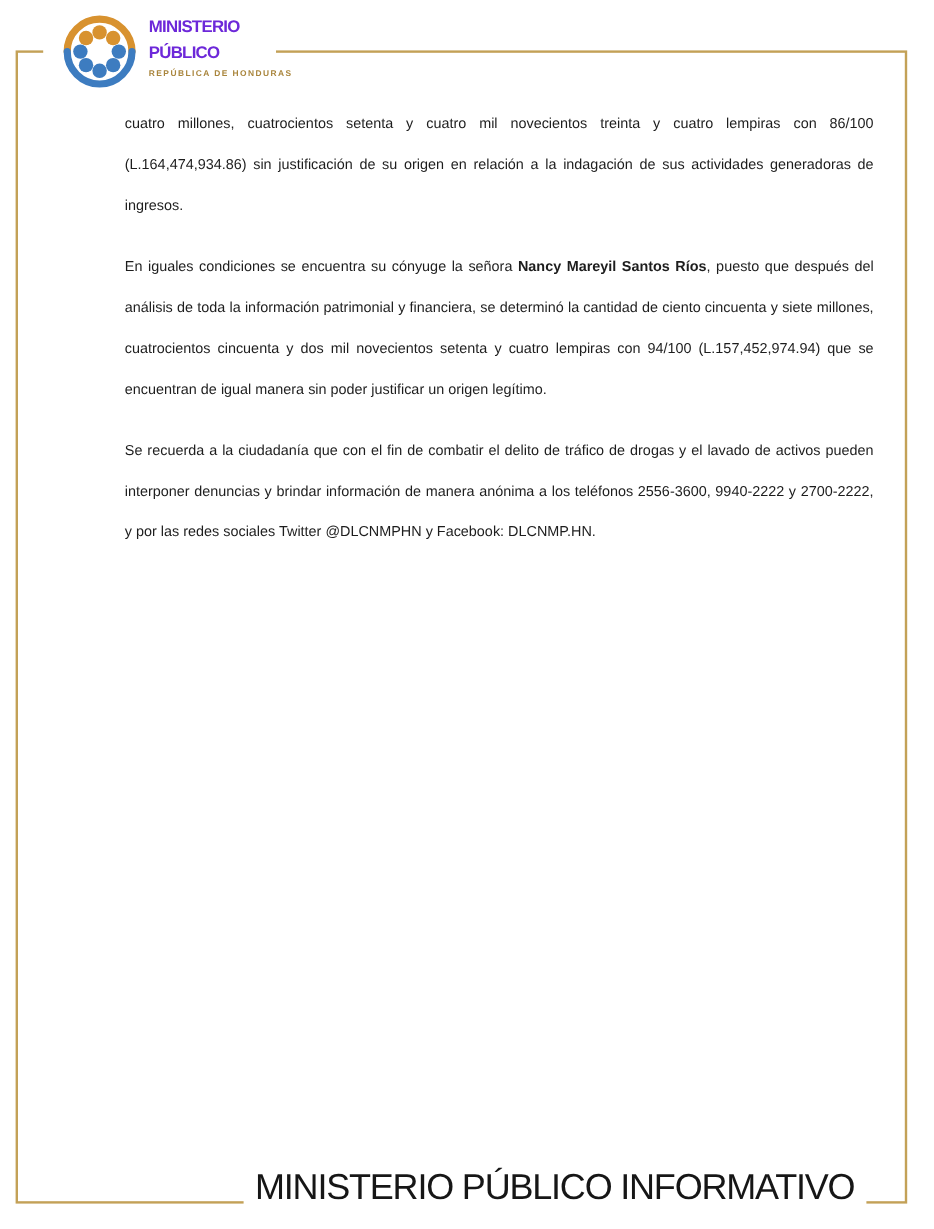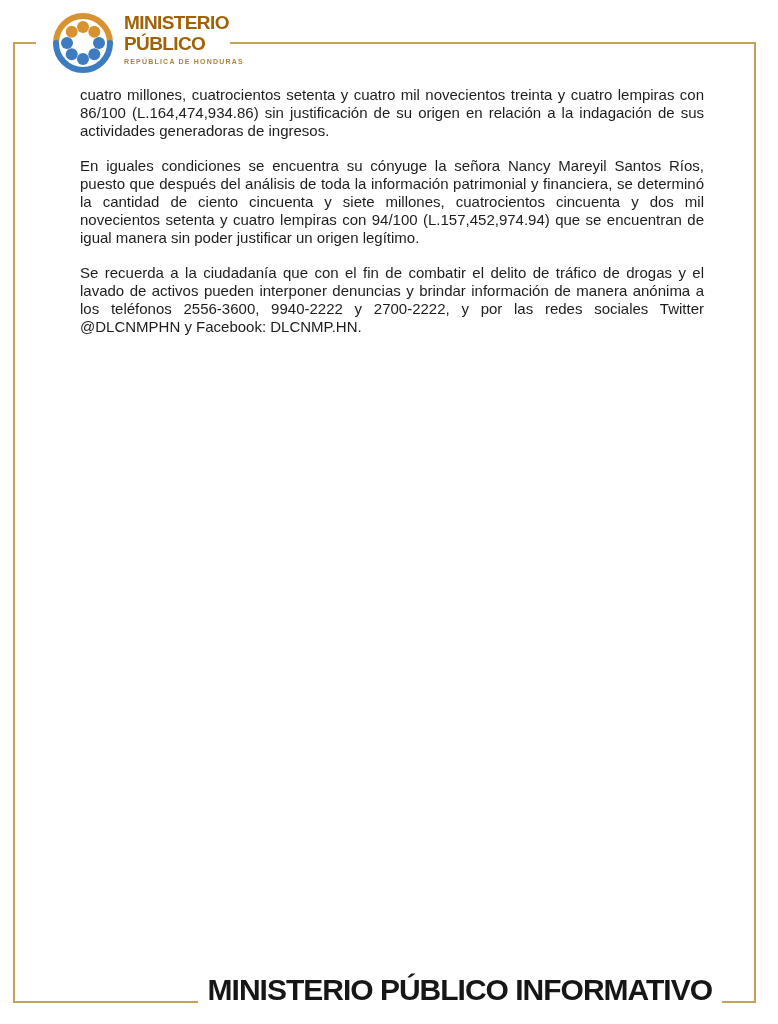--- a/index.html
+++ b/index.html
@@ -35,49 +35,49 @@
     width: 194px; height: 84px;
     background: var(--background);
   }
   .emblem { position: absolute; left: 12px; top: 8px; width: 70px; height: 70px; }
   .em-ring-orange { stroke: var(--orange); fill: none; }
   .em-ring-blue   { stroke: var(--blue);   fill: none; }
   .em-head-orange { fill: var(--orange); }
   .em-head-blue   { fill: var(--blue); }
   .logo-text { position: absolute; left: 88px; top: 12px; width: 104px; }
   .logo-title {
-    font-size: 19px; font-weight: 700; line-height: 21px;
-    letter-spacing: -0.6px; color: #a16207; white-space: nowrap;
+    font-size: 14px; font-weight: 700; line-height: 21px;
+    letter-spacing: -0.6px; color: #6d28d9; white-space: nowrap;
   }
   .logo-subtitle {
     margin-top: 4px;
     font-size: 7px; font-weight: 700; letter-spacing: 1.2px;
     color: var(--subtitle_gold); white-space: nowrap;
   }
   
   .content {
     position: absolute;
-    left: 80px; top: 86px; width: 624px;
+    left: 104px; top: 86px; width: 624px;
     color: var(--text);
-    font-size: 15px; line-height: 18px;
+    font-size: 12px; line-height: 34px;
     text-align: justify;
   }
   .content p { margin: 0 0 17px 0; }
-  .content strong { font-weight: 400; }
+  .content strong { font-weight: 700; }
   
   .footer {
     position: absolute;
     right: 56px; top: 974px;
     background: var(--background);
     padding: 0 10px;
     line-height: 32px;
     white-space: nowrap;
   }
   .footer-label {
-    font-size: 30px; font-weight: 700; letter-spacing: -1px;
+    font-size: 30px; font-weight: 400; letter-spacing: -1px;
     color: #161616;
   }
 </style>
 </head>
 <body>
 
 <div class="page">
 
   <div class="frame"></div>
 

